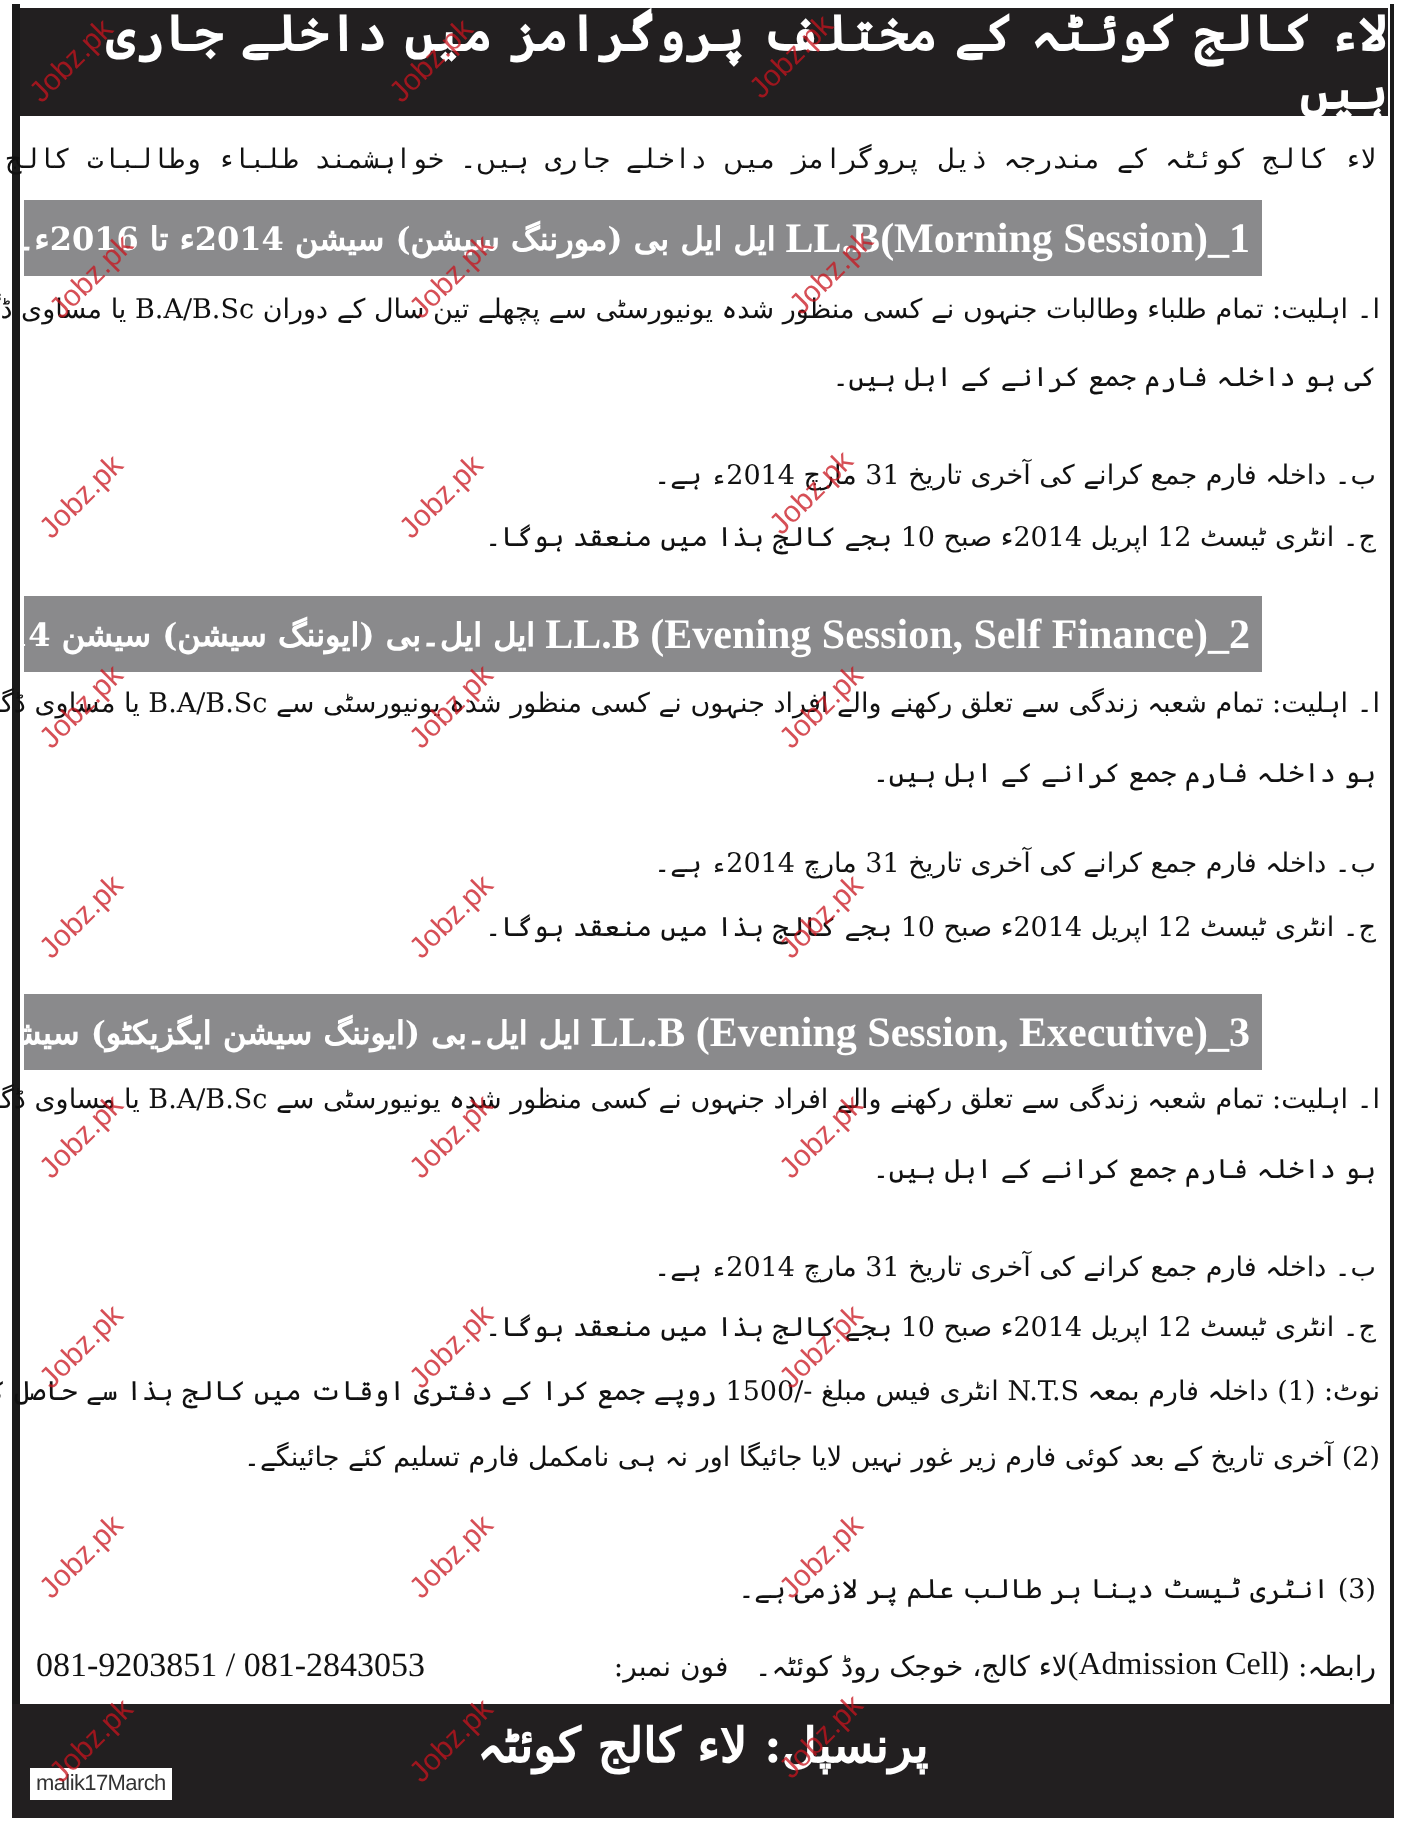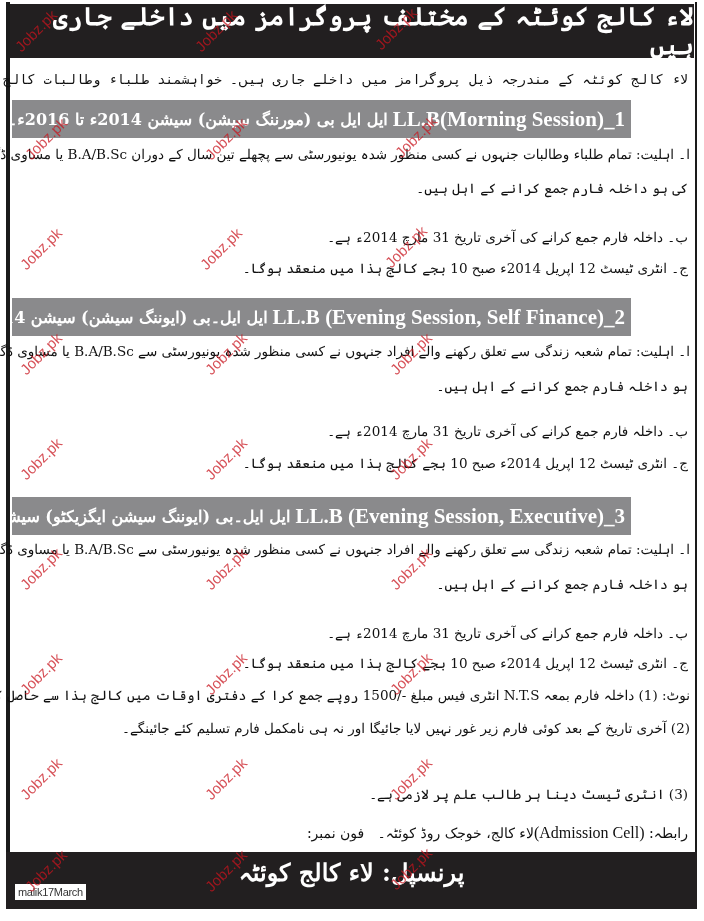--- a/index.html
+++ b/index.html
@@ -79,20 +79,21 @@
 
 <div class="line first" style="top:687px;">نوٹ: (1) داخلہ فارم بمعہ N.T.S انٹری فیس مبلغ -/1500 روپے جمع کرا کے دفتری اوقات میں کالج ہذا سے حاصل کئے جاسکتے ہیں۔</div>
 <div class="line first" style="top:720px;">(2) آخری تاریخ کے بعد کوئی فارم زیر غور نہیں لایا جائیگا اور نہ ہی نامکمل فارم تسلیم کئے جائینگے۔</div>
 <div class="line" style="top:786px;">(3) انٹری ٹیسٹ دینا ہر طالب علم پر لازمی ہے۔</div>
 
 <div class="contact">
   <span>رابطہ:</span>
   &nbsp;<span class="en">(Admission Cell)</span>
   <span>لاء کالج، خوجک روڈ کوئٹہ۔</span>
   &nbsp;&nbsp;&nbsp;<span>فون نمبر:</span>
+  <span class="phones">081-9203851 / 081-2843053</span>
 </div>
 
 <div class="footer-bar">
   <div class="signature">پرنسپل: لاء کالج کوئٹہ</div>
   <div class="stamp">malik17March</div>
 </div>
 
 <div class="wm" style="left:10px;top:22px;">Jobz.pk</div>
 <div class="wm" style="left:190px;top:22px;">Jobz.pk</div>
 <div class="wm" style="left:370px;top:20px;">Jobz.pk</div>

